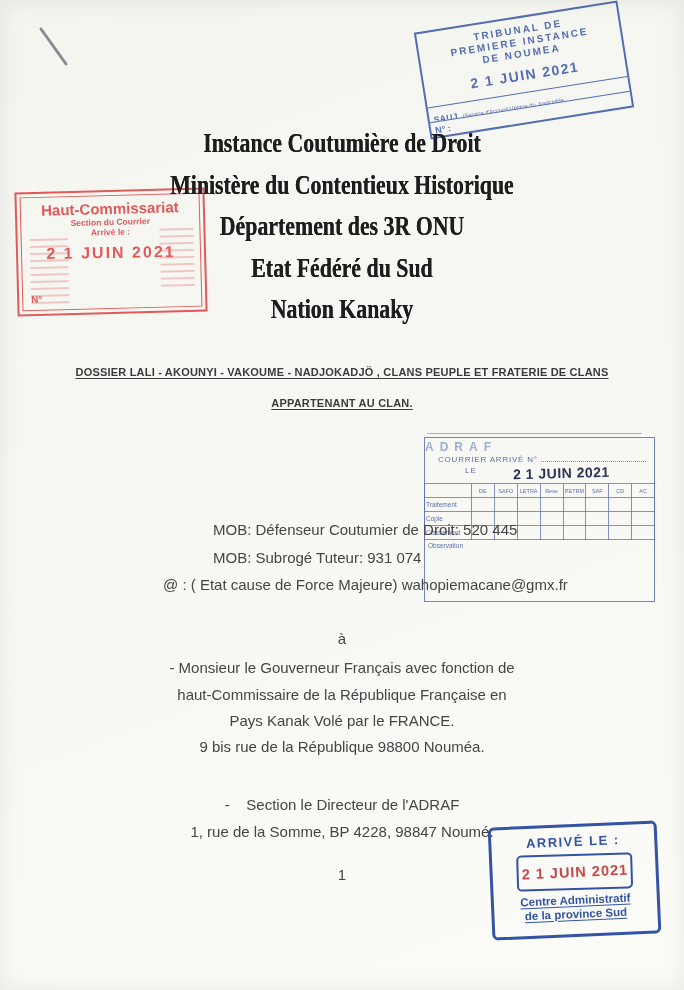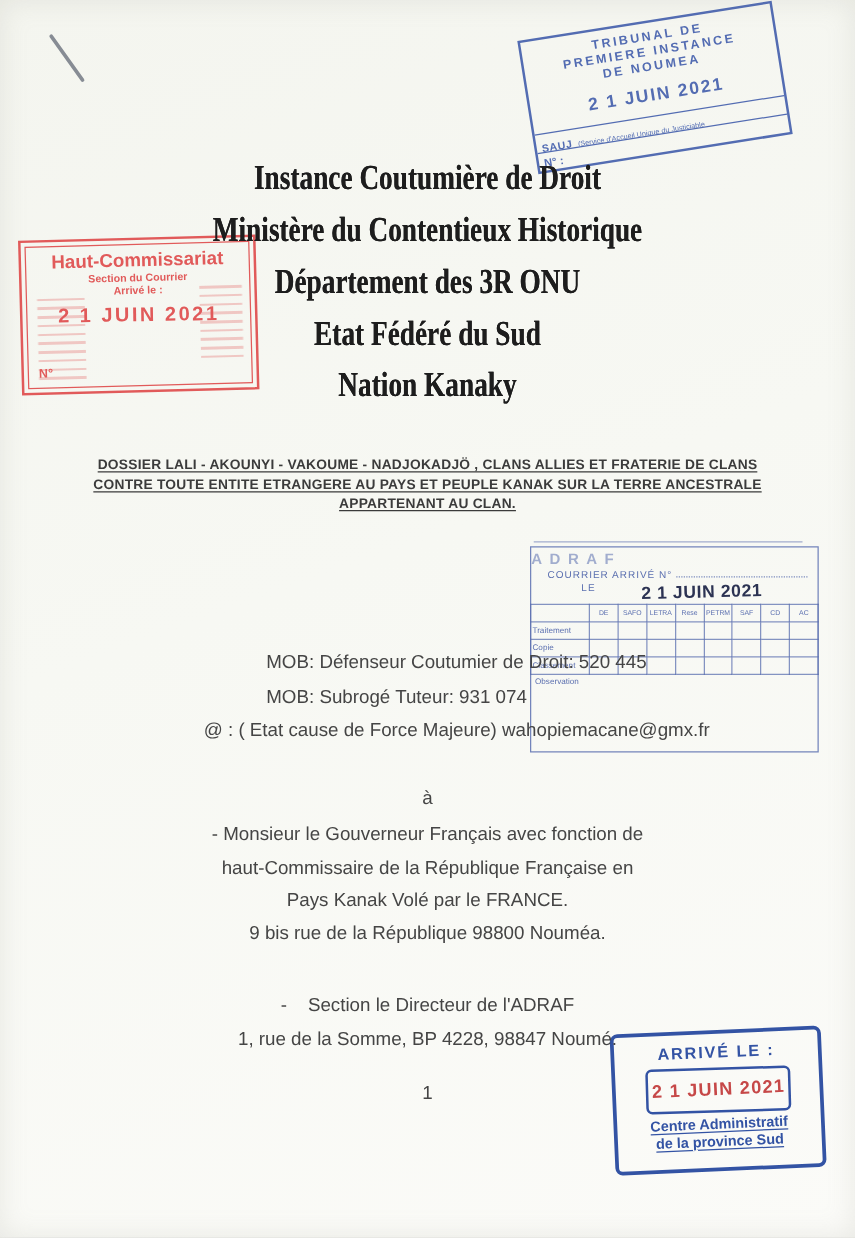--- a/index.html
+++ b/index.html
@@ -128,22 +128,21 @@
       <div class="smudge" style="right:6px;top:30px;width:34px;height:62px"></div>
     </div>
   </div>
 
   <div class="title-line" style="top:127px">Instance Coutumière de Droit</div>
   <div class="title-line" style="top:169px">Ministère du Contentieux Historique</div>
   <div class="title-line" style="top:210px">Département des 3R ONU</div>
   <div class="title-line" style="top:252px">Etat Fédéré du Sud</div>
   <div class="title-line" style="top:293px">Nation Kanaky</div>
 
-  <div class="dossier-line" style="top:366px">DOSSIER LALI - AKOUNYI - VAKOUME - NADJOKADJÖ , CLANS ALLIES ET FRATERIE DE CLANS</div>
-  <div class="dossier-line" style="top:382px">CONTRE TOUTE ENTITE ETRANGERE AU PAYS ET PEUPLE KANAK SUR LA TERRE ANCESTRALE</div>
+  <div class="dossier-line" style="top:366px">DOSSIER LALI - AKOUNYI - VAKOUME - NADJOKADJÖ , CLANS PEUPLE ET FRATERIE DE CLANS</div>
   <div class="dossier-line" style="top:397px">APPARTENANT AU CLAN.</div>
 
   <div class="abs stamp-adraf">
     <div class="a-title">ADRAF</div>
     <div class="a-arr">
       <span>COURRIER ARRIVÉ N°</span>
       <span class="leader"></span>
     </div>
     <div class="a-le">LE</div>
     <div class="a-date">2 1 JUIN 2021</div>

